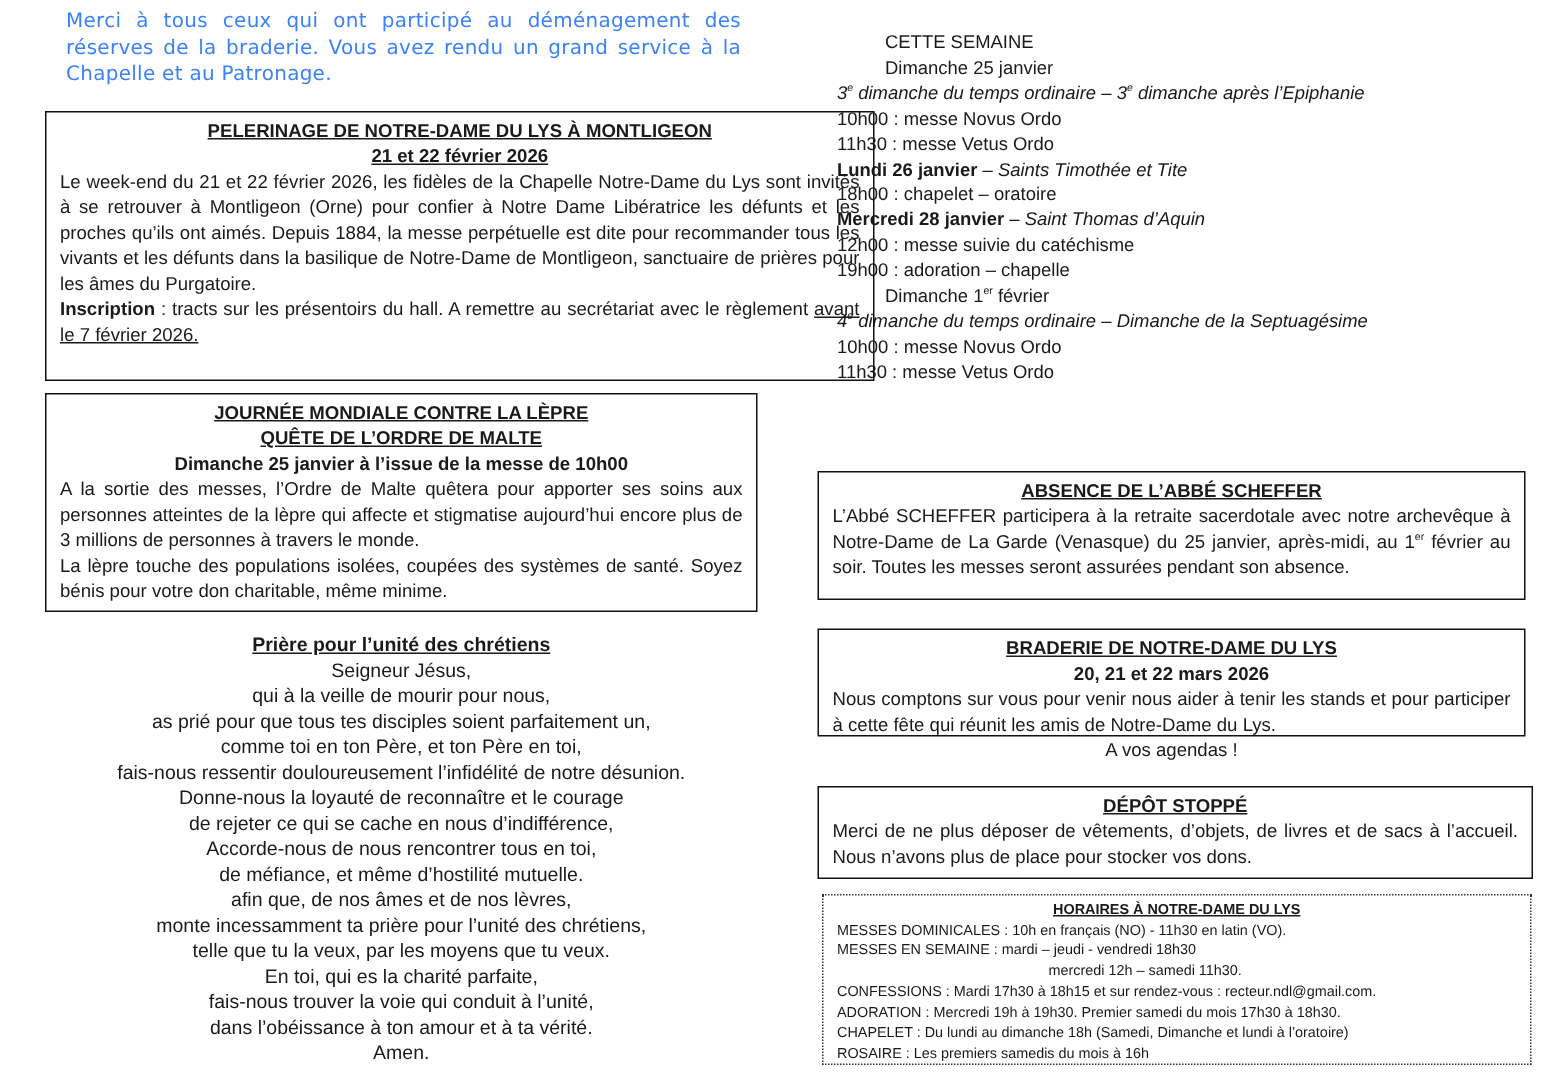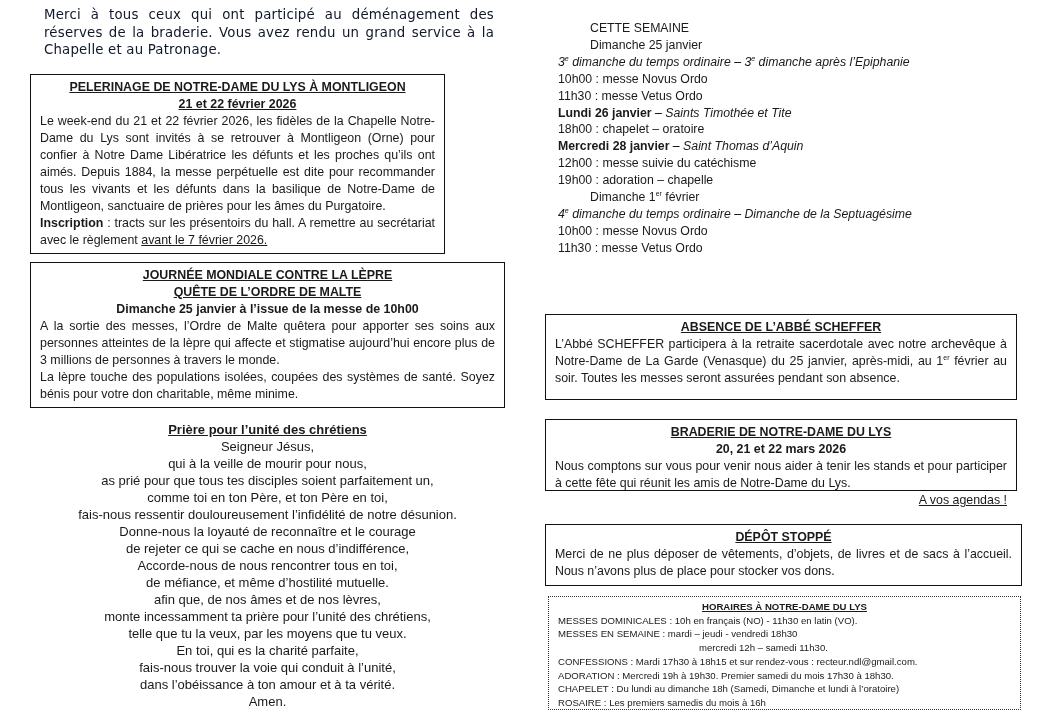--- a/index.html
+++ b/index.html
@@ -1,20 +1,20 @@
 <!DOCTYPE html>
 <html><head>
 <meta charset="utf-8">
 <style>
   html, body { margin:0; padding:0; background:#ffffff; }
   body { width:1040px; height:720px; position:relative; overflow:hidden; color:#1a1a1a;
          font-family:"Liberation Sans", "DejaVu Sans", sans-serif; }
   .abs { position:absolute; }
   .intro { left:44px; top:6px; width:450px; font-family:"DejaVu Sans", sans-serif; font-size:13.3px;
-           line-height:17.5px; text-align:justify; color:#0f172a; letter-spacing:0.2px; }
+           line-height:17.5px; text-align:justify; color:#3b82f6; letter-spacing:0.2px; }
   .box { position:absolute; border:1.5px solid #111; box-sizing:border-box; padding:4px 9px 0 9px;
          font-size:12.4px; line-height:17px; }
   .box p { margin:0; }
   .ttl { text-align:center; font-weight:bold; text-decoration:underline; }
   .sub { text-align:center; font-weight:bold; }
   .just { text-align:justify; }
   .just-last { text-align:justify; text-align-last:left; }
   .u { text-decoration:underline; }
   .prayer { left:30px; top:421px; width:475px; text-align:center; font-size:13px; line-height:17px; }
   .prayer div { white-space:nowrap; }
@@ -25,21 +25,21 @@
   sup { font-size:7px; line-height:0; vertical-align:super; }
   .horaires { position:absolute; left:548px; top:596px; width:473px; height:114px; border:1.5px dotted #333;
               box-sizing:border-box; padding:3px 9px 0 9px; font-size:9.6px; line-height:13.7px; }
   .horaires div { white-space:nowrap; }
 </style>
 </head>
 <body>
 
 <div class="abs intro">Merci à tous ceux qui ont participé au déménagement des réserves de la braderie. Vous avez rendu un grand service à la Chapelle et au Patronage.</div>
 
-<div class="box" style="left:30px; top:74px; width:415px; height:180px;">
+<div class="box" style="left:30px; top:74px; width:553px; height:180px;">
   <p class="ttl">PELERINAGE DE NOTRE-DAME DU LYS À MONTLIGEON</p>
   <p class="ttl">21 et 22 février 2026</p>
   <p class="just">Le week-end du 21 et 22 février 2026, les fidèles de la Chapelle Notre-Dame du Lys sont invités à se retrouver à Montligeon (Orne) pour confier à Notre Dame Libératrice les défunts et les proches qu’ils ont aimés. Depuis 1884, la messe perpétuelle est dite pour recommander tous les vivants et les défunts dans la basilique de Notre-Dame de Montligeon, sanctuaire de prières pour les âmes du Purgatoire.</p>
   <p class="just-last"><b>Inscription</b><span> : tracts sur les présentoirs du hall. A remettre au secrétariat avec le règlement </span><span class="u">avant le 7 février 2026.</span></p>
 </div>
 
 <div class="box" style="left:30px; top:262px; width:475px; height:146px;">
   <p class="ttl">JOURNÉE MONDIALE CONTRE LA LÈPRE</p>
   <p class="ttl">QUÊTE DE L’ORDRE DE MALTE</p>
   <p class="sub">Dimanche 25 janvier à l’issue de la messe de 10h00</p>
@@ -86,21 +86,21 @@
 
 <div class="box" style="left:545px; top:314px; width:472px; height:86px;">
   <p class="ttl">ABSENCE DE L’ABBÉ SCHEFFER</p>
   <p class="just-last"><span>L’Abbé SCHEFFER participera à la retraite sacerdotale avec notre archevêque à Notre-Dame de La Garde (Venasque) du 25 janvier, après-midi, au 1</span><sup>er</sup><span> février au soir. Toutes les messes seront assurées pendant son absence.</span></p>
 </div>
 
 <div class="box" style="left:545px; top:419px; width:472px; height:72px;">
   <p class="ttl">BRADERIE DE NOTRE-DAME DU LYS</p>
   <p class="sub">20, 21 et 22 mars 2026</p>
   <p class="just-last">Nous comptons sur vous pour venir nous aider à tenir les stands et pour participer à cette fête qui réunit les amis de Notre-Dame du Lys.</p>
-  <p style="text-align:right;text-decoration:underline;">A vos agendas !</p>
+  <p style="text-align:center;">A vos agendas !</p>
 </div>
 
 <div class="box" style="left:545px; top:524px; width:477px; height:62px;">
   <p class="ttl">DÉPÔT STOPPÉ</p>
   <p class="just-last">Merci de ne plus déposer de vêtements, d’objets, de livres et de sacs à l’accueil. Nous n’avons plus de place pour stocker vos dons.</p>
 </div>
 
 <div class="horaires">
   <div class="ttl">HORAIRES À NOTRE-DAME DU LYS</div>
   <div>MESSES DOMINICALES : 10h en français (NO) - 11h30 en latin (VO).</div>

